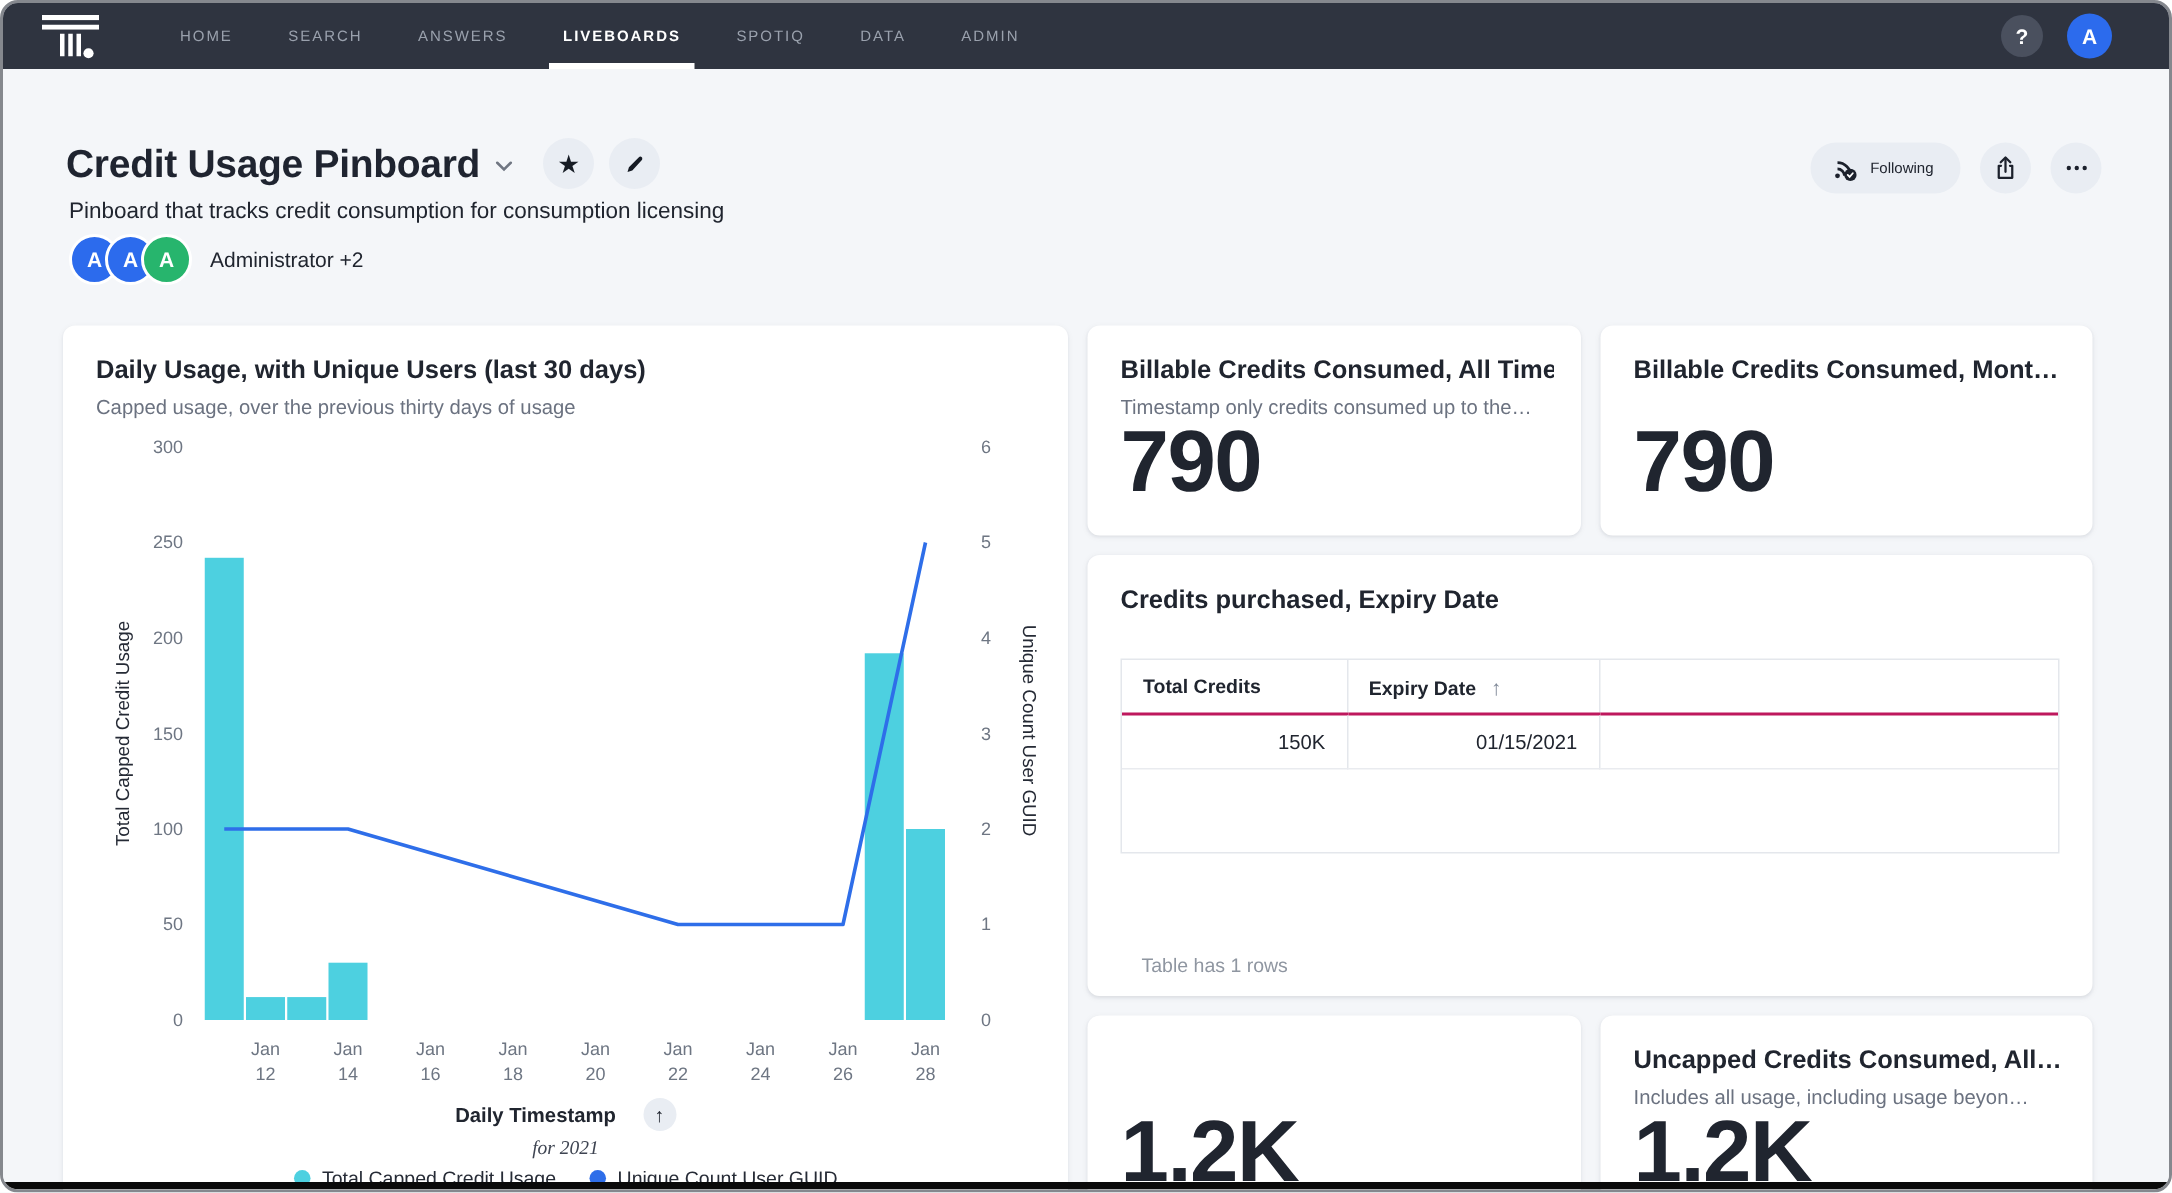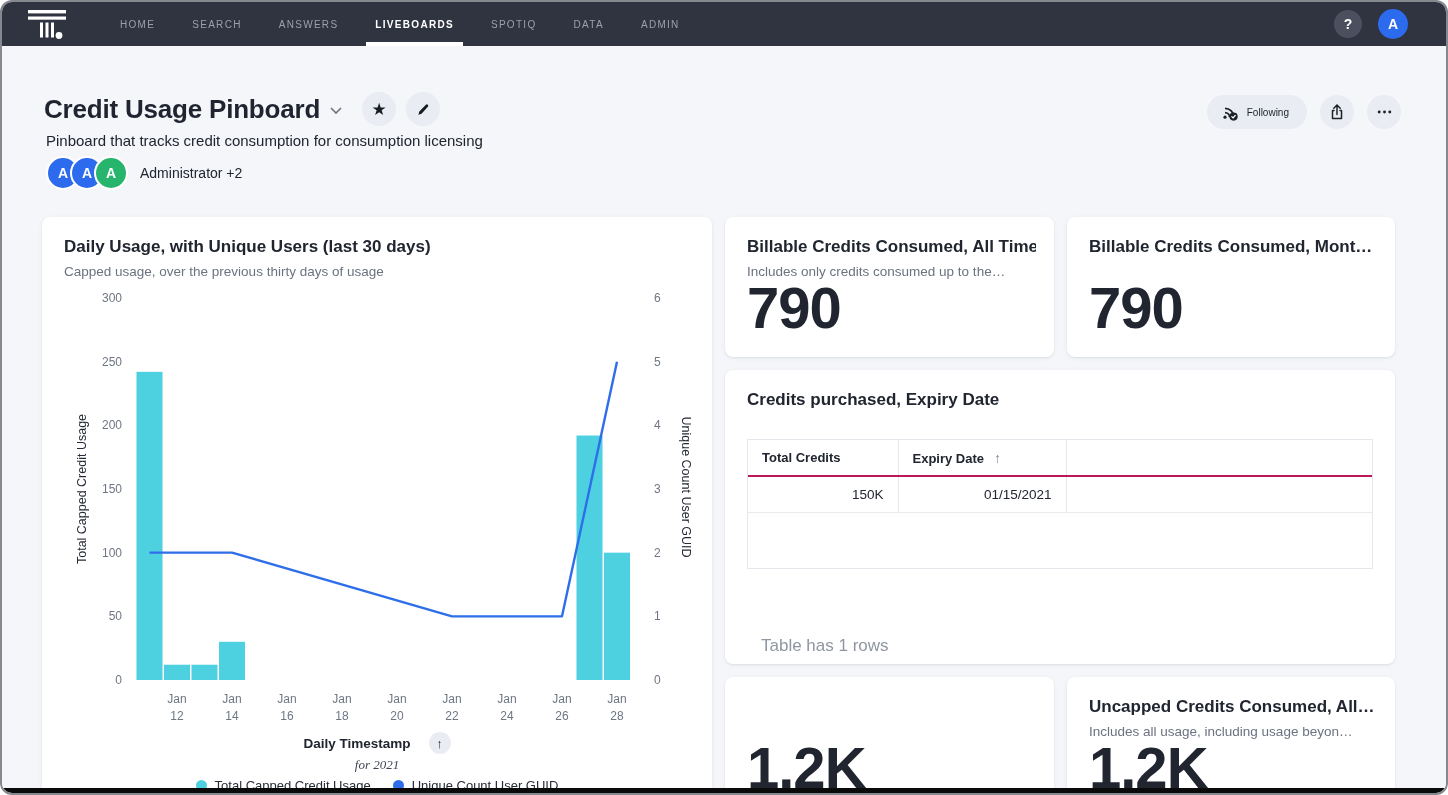--- a/index.html
+++ b/index.html
@@ -75,21 +75,21 @@
   .table-box { position:absolute; left:22px; top:69px; width:626px; height:130px;
           border:1px solid #e4e7ec; background:#fff; overflow:hidden; }
   .ts-table { width:100%; border-collapse:collapse; table-layout:fixed; }
   .ts-table col.c1 { width:150px; } .ts-table col.c2 { width:168px; }
   .ts-table th { text-align:left; font-size:13px; font-weight:700; color:#20252f;
           height:36px; padding:0 14px; border-bottom:2px solid #be185d; cursor:pointer; }
   .ts-table th:not(:last-child), .ts-table td:not(:last-child) { border-right:1px solid #e4e7ec; }
   .ts-table td { height:36px; padding:0 14px; font-size:13.5px; color:#20252f;
           text-align:right; border-bottom:1px solid #e9ebef; }
   .sort-arrow { margin-left:10px; color:#7e8796; font-size:14px; font-weight:400; }
-  .table-footer { position:absolute; left:36px; top:266px; font-size:17px; color:#8f96a1; }
+  .table-footer { position:absolute; left:36px; top:266px; font-size:13px; color:#8f96a1; }
   .bottom-edge { position:absolute; left:0; right:0; bottom:0; height:5px; background:#0a0a0a; }
   svg { display:block; }
 </style>
 </head>
 <body>
 
 <div class="window">
 
   <header class="topnav">
     <div class="logo">
@@ -244,21 +244,21 @@
           </span>
           <span class="legend-item">
             <span class="legend-dot" style="background: rgb(46, 110, 233);"></span>
             <span class="legend-label">Unique Count User GUID</span>
           </span>
         </div>
     </section>
 
     <section class="card" id="kpi1">
       <h2 class="card-title">Billable Credits Consumed, All Time</h2>
-      <p class="card-sub">Includes only credits consumed up to the…</p>
+      <p class="card-sub">Timestamp only credits consumed up to the…</p>
       <div class="kpi-value">790</div>
     </section>
     <section class="card" id="kpi2">
       <h2 class="card-title">Billable Credits Consumed, Mont…</h2>
       <div class="kpi-value">790</div>
     </section>
 
     <section class="card" id="table-card">
       <h2 class="card-title">Credits purchased, Expiry Date</h2>
       <div class="table-box">

